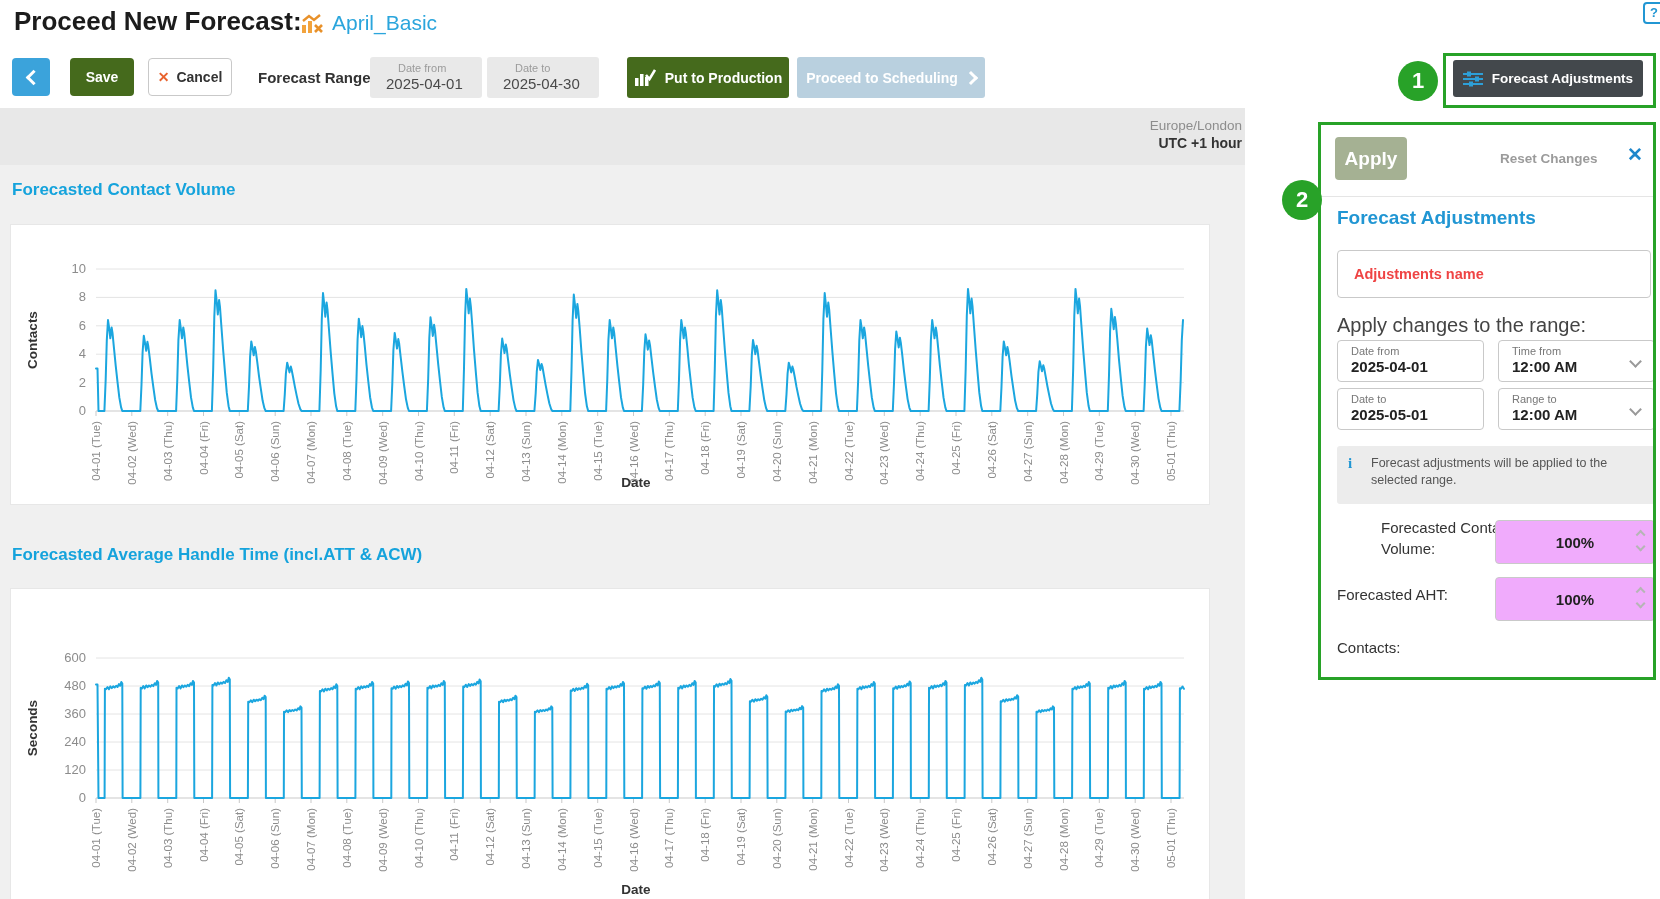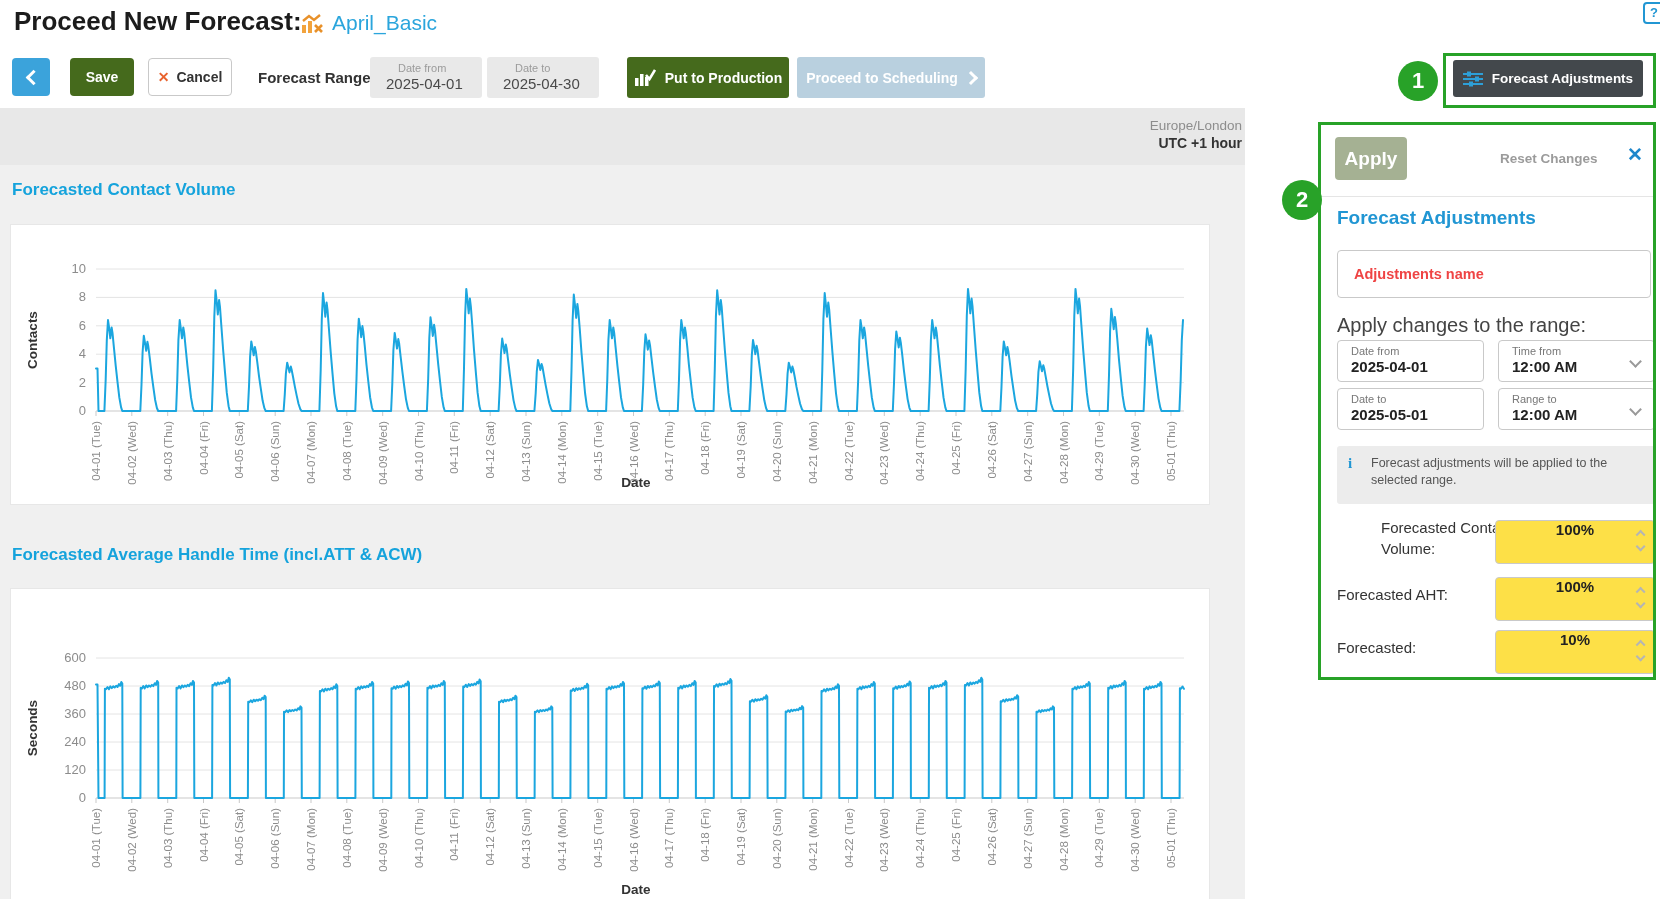--- a/index.html
+++ b/index.html
@@ -80,22 +80,22 @@
   .tm-box { width:157px; }
   .chev-sm { position:absolute; right:14px; top:16px; border:solid #999; border-width:0 2px 2px 0; padding:3.5px; transform:rotate(45deg); }
   .pos-df { left:1337px; top:340px; } .pos-tf { left:1498px; top:340px; }
   .pos-dt { left:1337px; top:388px; } .pos-tt { left:1498px; top:388px; }
   .info-box { left:1337px; top:446px; width:318px; height:58px; background:#ececec; border-radius:3px;
     padding:9px 14px 0 34px; font-size:12.5px; color:#555; line-height:17px; }
   .info-i { position:absolute; left:11px; top:9px; color:#2196d3; font-weight:700; font-size:15px;
     font-family:"Liberation Serif", serif; }
   .adj-label { width:152px; font-size:15px; color:#333; line-height:21px; }
   .al1 { left:1337px; top:517px;margin-left:44px; } .al2 { left:1337px; top:584px; } .al3 { left:1337px; top:637px; }
-  .spin-box { width:160px; height:44px; border:1px solid #c9c9c9; border-radius:4px; background:#fde047;
-    display:flex; align-items:flex-start; justify-content:center; font-size:15px; font-weight:700; color:#222; }
+  .spin-box { width:160px; height:44px; border:1px solid #c9c9c9; border-radius:4px; background:#f0abfc;
+    display:flex; align-items:center; justify-content:center; font-size:15px; font-weight:700; color:#222; }
   .sb1 { left:1495px; top:520px; } .sb2 { left:1495px; top:577px; } .sb3 { left:1495px; top:630px; }
   .spinner { position:absolute; right:10px; top:10px; display:flex; flex-direction:column; gap:5px; }
   .car { border:solid #b5b5b5; border-width:0 2px 2px 0; padding:2.6px; }
   .car-up { transform:rotate(-135deg); } .car-dn { transform:rotate(45deg); }
 </style>
 </head>
 <body>
 
 <div id="app">
 
@@ -372,27 +372,20 @@
       </span>
   </div>
   <div class="abs adj-label al2">Forecasted AHT:</div>
   <div class="abs spin-box sb2">
     <span>100%</span>
     <span class="spinner">
         <span class="car car-up"></span>
         <span class="car car-dn"></span>
       </span>
   </div>
-  <div class="abs adj-label al3">Forecasted:</div>
-  <div class="abs spin-box sb3">
-    <span>10%</span>
-    <span class="spinner">
-        <span class="car car-up"></span>
-        <span class="car car-dn"></span>
-      </span>
-  </div>
+  <div class="abs adj-label al3">Contacts:</div>
 
   <div class="abs green-box gb1"></div>
   <div class="abs badge badge1">1</div>
   <div class="abs green-box gb2"></div>
   <div class="abs badge badge2">2</div>
 
 </div>
 
 </body></html>

